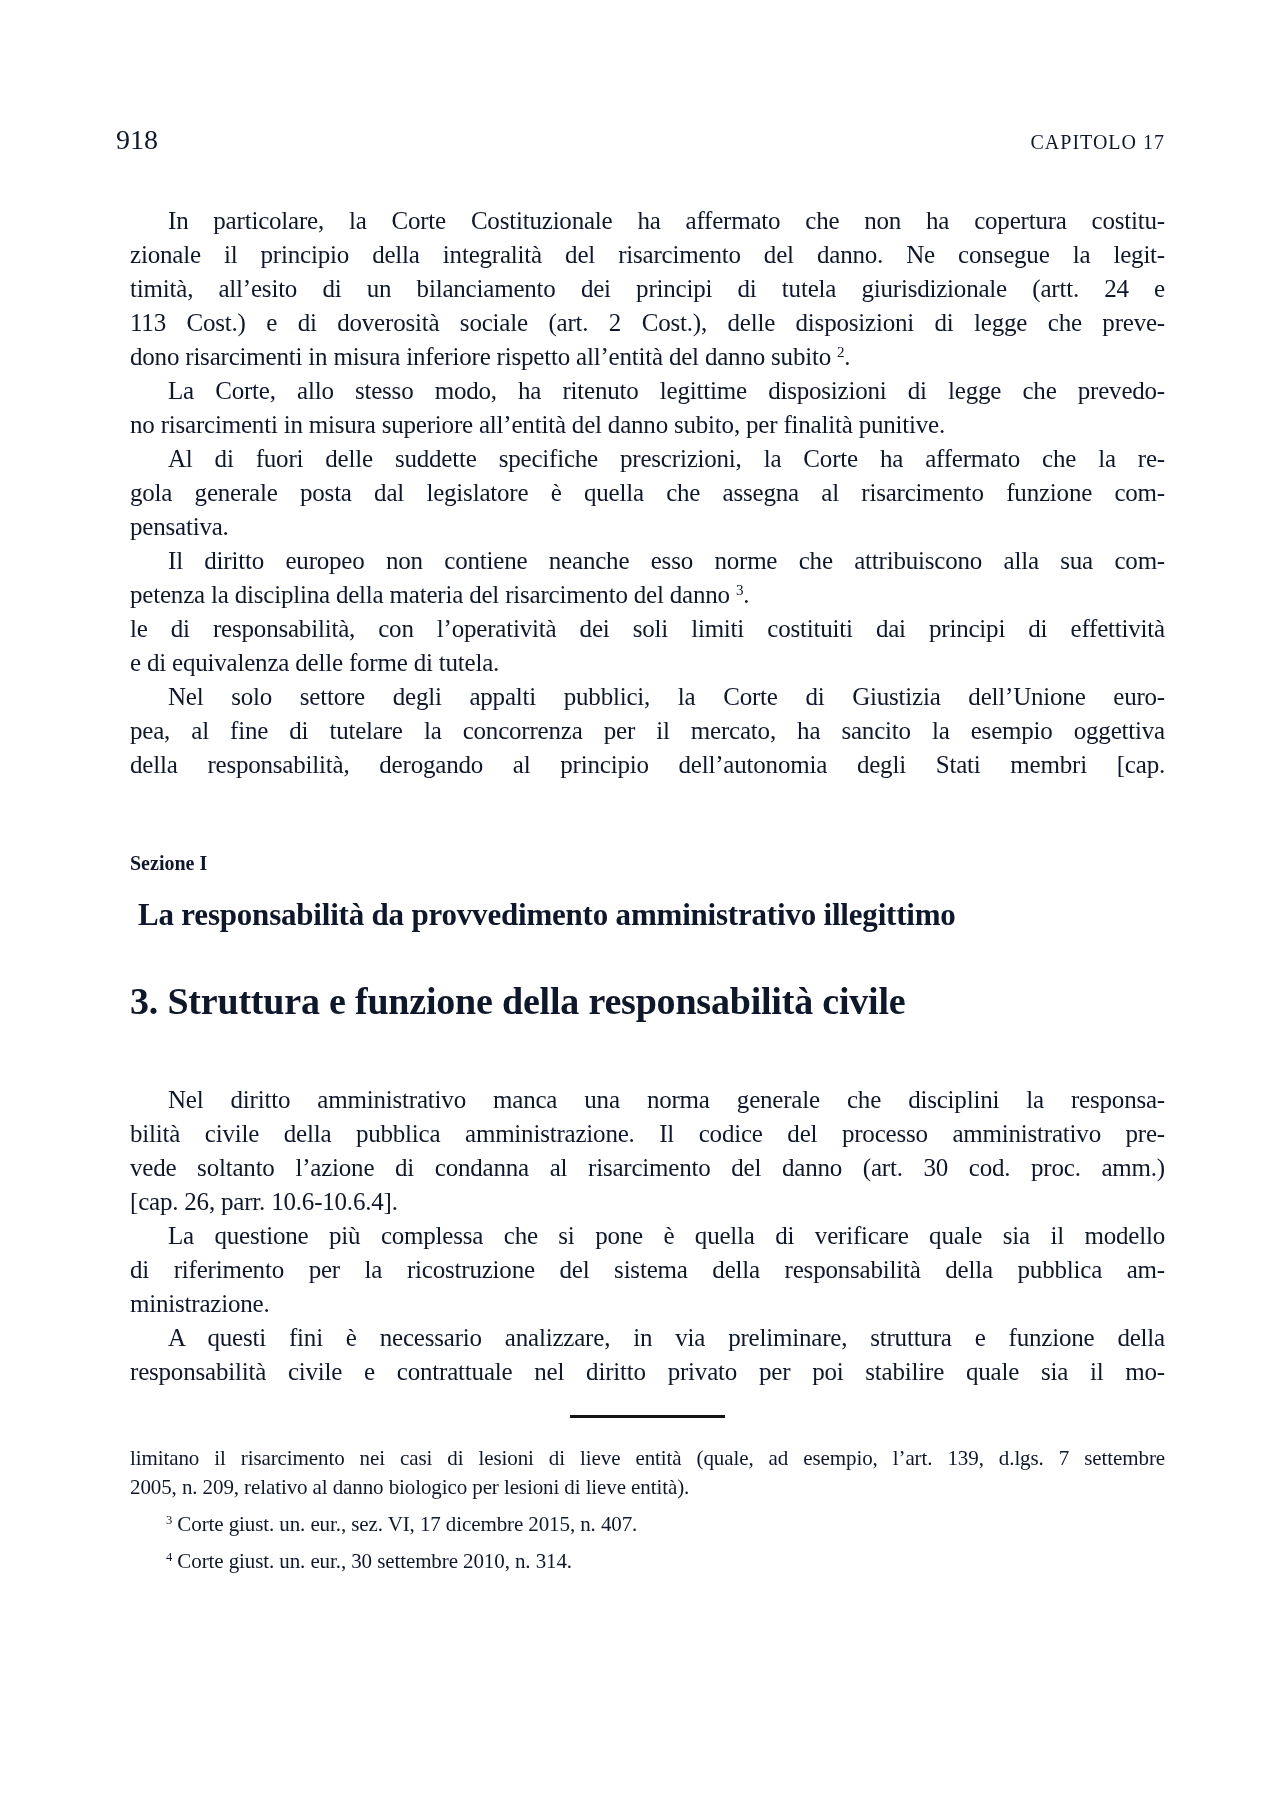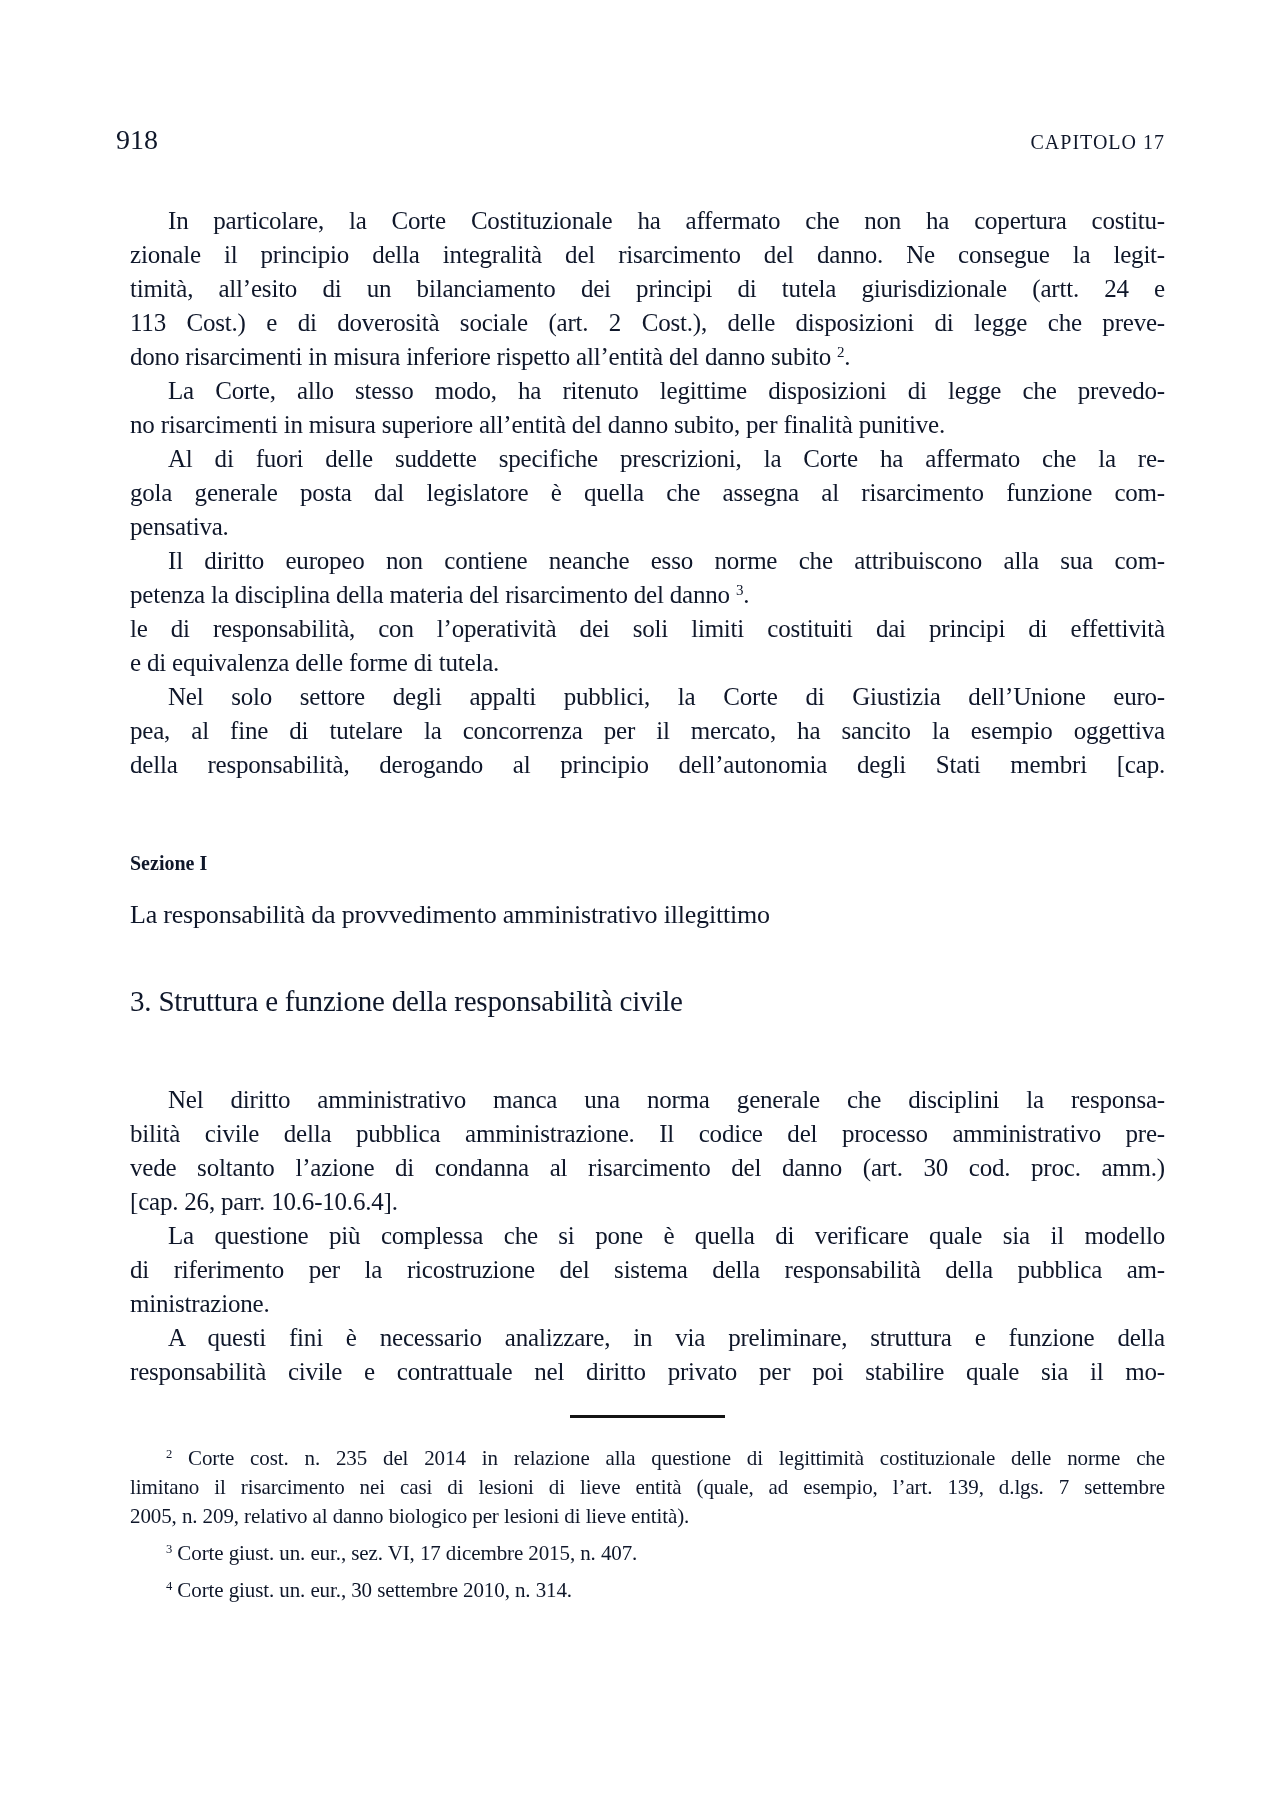--- a/index.html
+++ b/index.html
@@ -59,31 +59,31 @@
     position: relative;
     top: -0.55em;
   }
   .section-kicker {
     margin: 64px 0 0 0;
     font-size: 20px;
     line-height: 34px;
     font-weight: bold;
   }
   .section-title {
-    margin: 14px 0 0 0;
-    font-size: 26px;
+    margin: 14px 0 0 8px;
+    font-size: 31px;
     line-height: 42px;
-    font-weight: normal;
+    font-weight: bold;
     letter-spacing: -0.2px;
   }
   .subsection-heading {
     margin: 46px 0 0 0;
-    font-size: 29px;
+    font-size: 38px;
     line-height: 38px;
-    font-weight: normal;
+    font-weight: bold;
     letter-spacing: -0.2px;
   }
   .block-2 { margin-top: 63px; }
   .footnote-rule {
     margin-top: 26px;
     width: 155px;
     border: none;
     border-top: 3px solid #141414;
     height: 0;
   }
@@ -164,21 +164,20 @@
         <div class="para">
           <div class="line indent">A questi fini è necessario analizzare, in via preliminare, struttura e funzione della</div>
           <div class="line">responsabilità civile e contrattuale nel diritto privato per poi stabilire quale sia il mo-</div>
         </div>
       </div>
 
     <hr class="footnote-rule">
 
     <div class="footnotes" id="fnlist">
         <div class="footnote">
-          <div class="line indent"><sup>2</sup> Corte cost. n. 235 del 2014 in relazione alla questione di legittimità costituzionale delle norme che</div>
           <div class="line">limitano il risarcimento nei casi di lesioni di lieve entità (quale, ad esempio, l’art. 139, d.lgs. 7 settembre</div>
           <div class="line last">2005, n. 209, relativo al danno biologico per lesioni di lieve entità).</div>
         </div>
         <div class="footnote">
           <div class="line indent last"><sup>3</sup> Corte giust. un. eur., sez. VI, 17 dicembre 2015, n. 407.</div>
         </div>
         <div class="footnote">
           <div class="line indent last"><sup>4</sup> Corte giust. un. eur., 30 settembre 2010, n. 314.</div>
         </div>
       </div>

